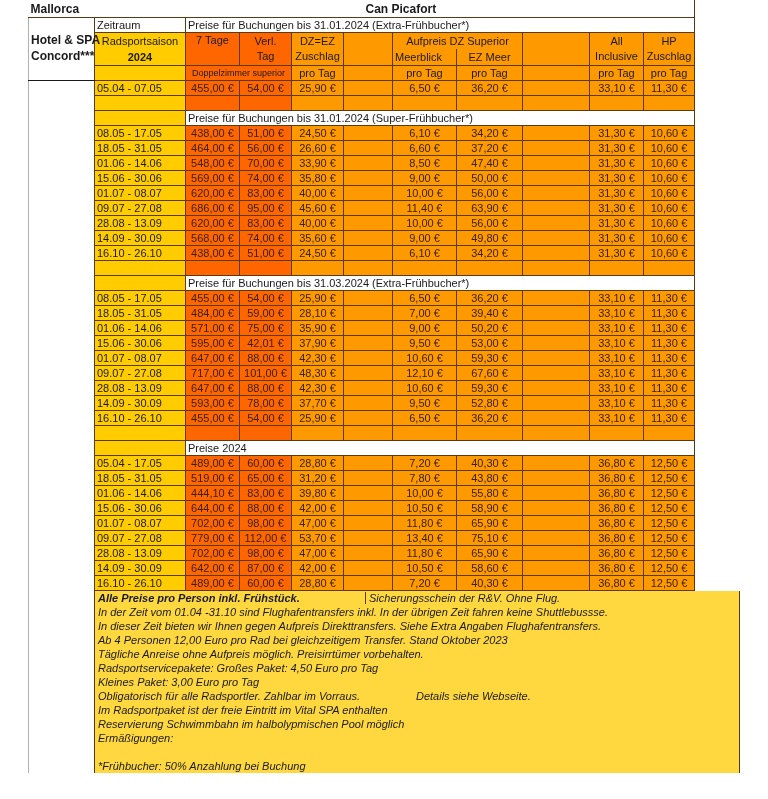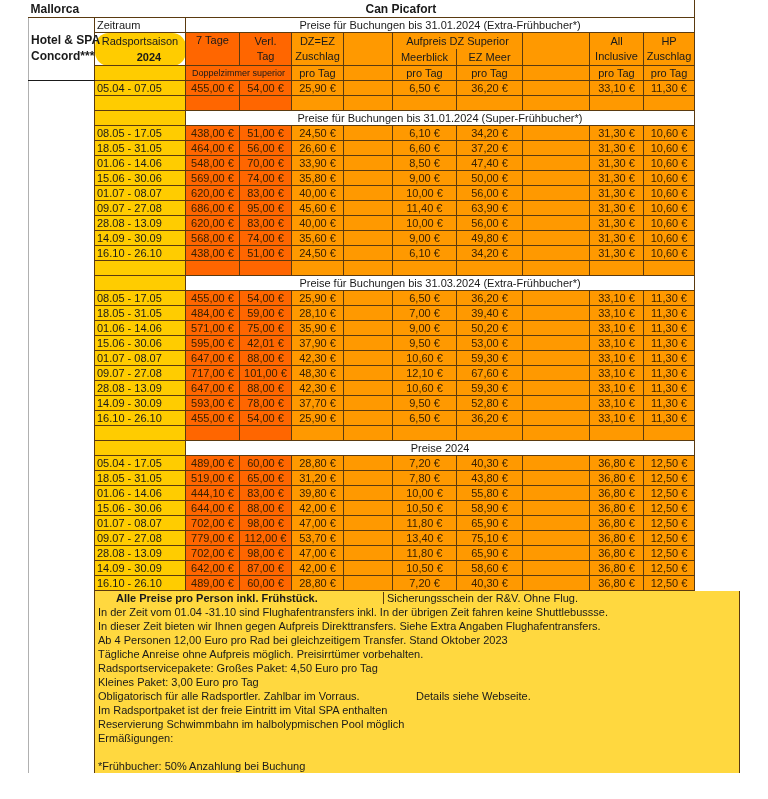--- a/index.html
+++ b/index.html
@@ -18,28 +18,28 @@
   .c-mb{ width:64px; }
   .c-em{ width:66px; }
   .c-e2{ width:67px; }
   .c-ai{ width:54px; }
   .c-hp{ width:51px; }
   .white { background:#ffffff; }
   .yel { background:#ffcc00; }
   .ore { background:#ff6600; }
   .ora { background:#ff9900; }
   .center { text-align:center; }
-  .bold { font-weight:bold;margin-left:18px; }
+  .bold { font-weight:bold; }
   .title-row td { border-left:none; border-right:none; border-top:1px solid #ffffff; }
   .leftcol { background:#ffffff; border-top:none; border-bottom:none; border-left:1px solid #b0b0b0; vertical-align:top; }
   .hdrA { font-weight:bold; font-size:12px; line-height:16px; padding-left:2px; vertical-align:top; }
   .num { text-align:center; color:#3a2200; }
   .small { font-size:9px; }
-  .section-title { background:#ffffff; text-align:center; }
-  .notes td { border-top:none; border-bottom:none; border-left:1px solid #5a3a10; border-right:1px solid #5a3a10; }
+  .section-title { background:#ffffff; }
+  .notes td { border-top:none; border-bottom:none; border-left:1px solid #5a3a10; border-right:1px solid #5a3a10;font-style:italic; }
   .noteline { background:#ffd83f; padding-left:3px; height:14px; line-height:14px; }
 </style>
 </head>
 <body>
 
 <div class="sheet">
 <table>
   <colgroup>
     <col class="c-a">
         <col class="c-b">
@@ -61,21 +61,21 @@
     </tr>
     <tr>
       <td class="white hdrA" rowspan="4" style="border-left:1px solid #b0b0b0;border-bottom:1px solid #1a1a1a;">
         <div style="margin-top:14px">Hotel &amp; SPA</div>
         <div>Concord***</div>
       </td>
       <td class="white">Zeitraum</td>
       <td class="section-title" colspan="9">Preise für Buchungen bis  31.01.2024 (Extra-Frühbucher*)</td>
     </tr>
     <tr>
-      <td class="yel center" rowspan="2" style="vertical-align:top;line-height:16px;border-radius:14px;">
+      <td class="yel center" rowspan="2" style="vertical-align:top;line-height:16px;">
         <div>Radsportsaison</div>
         <div class="bold">2024</div>
       </td>
       <td class="ore center" style="vertical-align:top;" rowspan="2">7 Tage</td>
       <td class="ore center" rowspan="2" style="line-height:15px;">
             <div>Verl.</div>
             <div>Tag</div>
           </td>
       <td class="ora center" rowspan="2" style="line-height:15px;">
             <div>DZ=EZ</div>
@@ -87,21 +87,21 @@
       <td class="ora center" rowspan="2" style="line-height:15px;">
             <div>All</div>
             <div>Inclusive</div>
           </td>
       <td class="ora center" rowspan="2" style="line-height:15px;">
             <div>HP</div>
             <div>Zuschlag</div>
           </td>
     </tr>
     <tr>
-      <td class="ora" style="border-top:none;text-align:center;">Meerblick</td>
+      <td class="ora" style="border-top:none;">Meerblick</td>
       <td class="ora center" style="border-top:none;">EZ Meer</td>
     </tr>
     <tr>
       <td class="yel"></td>
       <td class="ore center small" colspan="2">Doppelzimmer superior</td>
       <td class="ora center">pro Tag</td>
       <td class="ora"></td>
       <td class="ora center">pro Tag</td>
       <td class="ora center">pro Tag</td>
       <td class="ora"></td>

